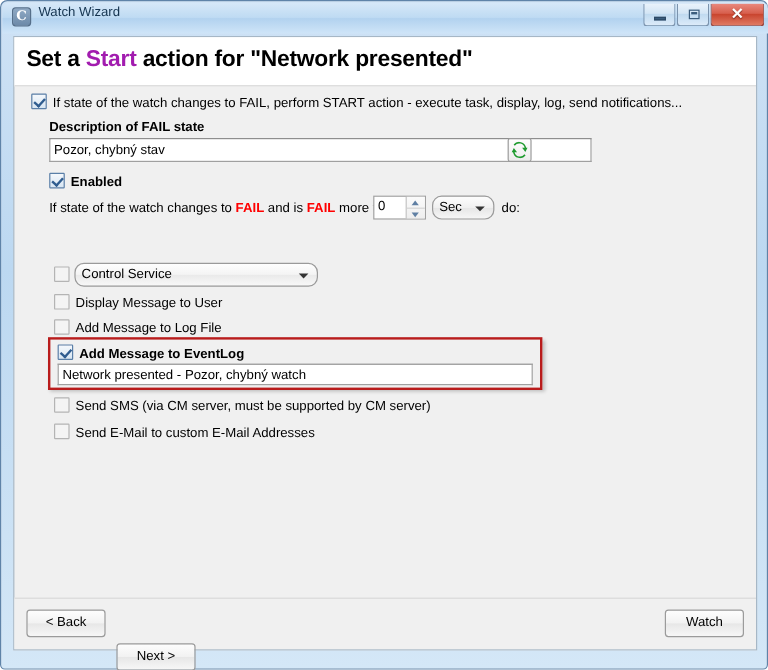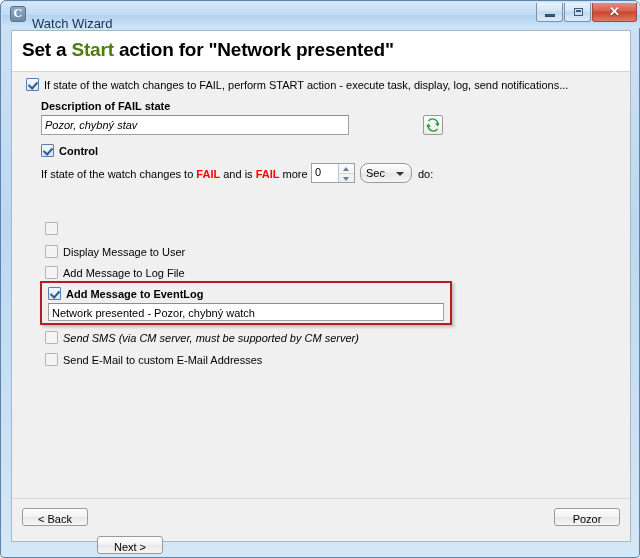--- a/index.html
+++ b/index.html
@@ -49,22 +49,22 @@
     width: 14px; height: 16px;
     line-height: 16px;
     text-align: center;
     color: #ffffff;
     font-size: 11px;
     font-weight: bold;
     font-family: "DejaVu Serif", serif;
   }
   .title-text {
     position: absolute;
-    left: 30px; top: 14px;
-    font-size: 13px;
+    left: 30px; top: 2px;
+    font-size: 11px;
     color: #14334f;
     white-space: nowrap;
   }
   .win-buttons {
     position: absolute;
     right: 3px; top: 1px;
     display: flex;
     gap: 1px;
   }
   .win-btn {
@@ -134,21 +134,21 @@
   }
   .page-title {
     position: absolute;
     left: 10px; top: 8px;
     font-size: 19px;
     font-weight: bold;
     color: #000;
     white-space: nowrap;
     letter-spacing: -0.2px;
   }
-  .page-title .hl { color: #4d7c0f; }
+  .page-title .hl { color: #a21caf; }
 
   
   .body {
     position: absolute;
     left: 0; top: 41px;
     width: 618px;
     height: 429px;
   }
 
   .row { position: absolute; white-space: nowrap; }
@@ -291,21 +291,21 @@
   .footer {
     position: absolute;
     left: 0; bottom: 0;
     width: 618px; height: 42px;
     border-top: 1px solid #d9d9d9;
     background: #f0f0f0;
   }
   .btn {
     position: absolute;
     box-sizing: border-box;
-    height: 18px;
+    height: 23px;
     border: 1px solid #9b9b9b;
     border-radius: 3px;
     background: linear-gradient(to bottom, #fdfdfd 0%, #f2f2f2 48%, #e7e7e7 52%, #f7f7f7 100%);
     font-family: "Liberation Sans", sans-serif;
     font-size: 11px;
     color: #000;
     text-align: center;
     line-height: 21px;
     padding: 0;
   }
@@ -343,31 +343,31 @@
     <div class="body">
 
       <div class="row" style="left:14px; top:6px;">
         <span class="cb checked"></span><span class="cb-label">If state of the watch changes to FAIL, perform START action - execute task, display, log, send notifications...</span>
       </div>
 
       <div class="row" style="left:29px; top:28px;">
         <span class="field-label">Description of FAIL state</span>
       </div>
 
-      <div class="textbox" style="position:absolute; left:29px; top:43px; width:308px; height:20px;font-style:italic;" title="Pozor, chybný stav">Pozor, chybný stav</div>
+      <div class="textbox" style="position:absolute; left:29px; top:43px; width:452px; height:20px;" title="Pozor, chybný stav">Pozor, chybný stav</div>
 
       <div class="refresh-btn" style="left:411px; top:43px;">
         <svg width="14" height="14" viewBox="0 0 14 14">
           <path d="M3 3.4 A4.6 4.6 0 0 1 11.2 5.2 L9.1 5.2 L11.8 8.6 L13.6 5.2 L12.5 5.2 A6 6 0 0 0 2 2.4 Z" fill="#1f9b2f"></path>
           <path d="M11 10.6 A4.6 4.6 0 0 1 2.8 8.8 L4.9 8.8 L2.2 5.4 L0.4 8.8 L1.5 8.8 A6 6 0 0 0 12 11.6 Z" fill="#1f9b2f"></path>
         </svg>
       </div>
 
       <div class="row" style="left:29px; top:72px;">
-        <span class="cb checked"></span><span class="cb-label bold">Control</span>
+        <span class="cb checked"></span><span class="cb-label bold">Enabled</span>
       </div>
 
       <div class="row" style="left:29px; top:96px;"><span>If state of the watch changes to </span><span class="red">FAIL</span><span> and is </span><span class="red">FAIL</span><span> more than</span></div>
 
       <div class="spinner" style="left:299px; top:91px;">
         <span class="val">0</span>
         <div class="spin-arrows">
           <div class="half">
             <span class="arw up"></span>
           </div>
@@ -380,46 +380,50 @@
       <div class="combo" style="left:348px; top:91px; width:52px;">
         <span class="ctext">Sec</span>
         <span class="carrow"></span>
       </div>
 
       <div class="row" style="left:406px; top:96px;">do:</div>
 
       <div class="row" style="left:33px; top:150px;">
         <span class="cb disabled"></span>
       </div>
+      <div class="combo wide" style="left:50px; top:147px; width:203px;">
+        <span class="ctext">Control Service</span>
+        <span class="carrow"></span>
+      </div>
 
       <div class="row" style="left:33px; top:173px;">
         <span class="cb disabled"></span><span class="cb-label">Display Message to User</span>
       </div>
 
       <div class="row" style="left:33px; top:194px;">
         <span class="cb disabled"></span><span class="cb-label">Add Message to Log File</span>
       </div>
 
       <div class="highlight-box" style="left:28px; top:209px; width:412px; height:44px;">
         <div class="row" style="left:6px; top:4px;">
           <span class="cb checked"></span><span class="cb-label bold">Add Message to EventLog</span>
         </div>
         <div class="textbox" style="position:absolute; left:6px; top:20px; width:396px; height:18px;">Network presented - Pozor, chybný watch</div>
       </div>
 
-      <div class="row" style="left:33px; top:259px;font-style:italic;">
+      <div class="row" style="left:33px; top:259px;">
         <span class="cb disabled"></span><span class="cb-label">Send SMS (via CM server, must be supported by CM server)</span>
       </div>
 
       <div class="row" style="left:33px; top:281px;">
         <span class="cb disabled"></span><span class="cb-label">Send E-Mail to custom E-Mail Addresses</span>
       </div>
 
     </div>
 
     <div class="footer">
       <button class="btn" style="left:10px; top:9px; width:66px;">&lt; Back</button>
       <button class="btn" style="left:85px; top:9px; width:66px;margin-top:28px;">Next &gt;</button>
-      <button class="btn" style="right:10px; top:9px; width:66px;">Pozor</button>
+      <button class="btn" style="right:10px; top:9px; width:66px;">Watch</button>
     </div>
 
   </div>
 </div>
 
 </body></html>

